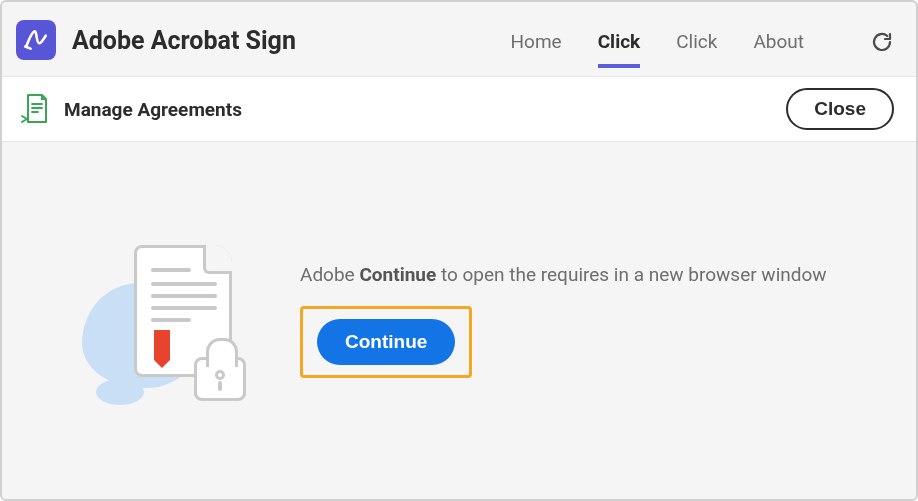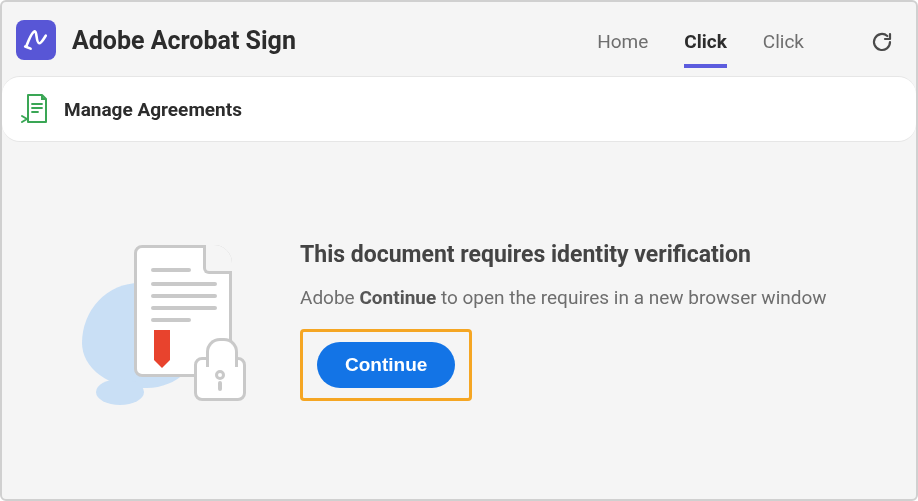--- a/index.html
+++ b/index.html
@@ -74,21 +74,20 @@
     }
     .subheader {
       margin-top: 8px;
       background: #ffffff;
       border-top: 1px solid #e6e6e6;
       border-bottom: 1px solid #e6e6e6;
       height: 66px;
       display: flex;
       align-items: center;
       padding: 0 22px 0 18px;
-      border-radius: 18px;
     }
     .subheader-title {
       font-size: 19px;
       font-weight: 700;
       color: #2c2c2c;
       margin-left: 14px;
     }
     .close-btn {
       margin-left: auto;
       border: 2.5px solid #2c2c2c;
@@ -270,58 +269,59 @@
         <path d="M3 18 C6 10 9 4 11 4 C13 4 12 15 15 15 C17 15 19 11 21 8" stroke="#fff" stroke-width="2.4" stroke-linecap="round" fill="none"></path>
         <path d="M2 18 L7 20" stroke="#fff" stroke-width="2.4" stroke-linecap="round"></path>
       </svg>
     </div>
     <div class="app-title">Adobe Acrobat Sign</div>
 
     <div class="nav">
       <div class="nav-item">Home</div>
       <div class="nav-item active">Click</div>
       <div class="nav-item">Click</div>
+      <div class="nav-item">About</div>
       <div class="refresh-wrap">
         <svg width="24" height="24" viewBox="0 0 24 24" fill="none">
           <path d="M20 12 A8 8 0 1 1 17.3 6" stroke="#4a4a4a" stroke-width="2.2" fill="none" stroke-linecap="round"></path>
           <path d="M20 4 L20 9 L15 9" stroke="#4a4a4a" stroke-width="2.2" fill="none" stroke-linecap="round" stroke-linejoin="round"></path>
         </svg>
       </div>
     </div>
   </div>
 
   <div class="subheader">
     <svg width="30" height="34" viewBox="0 0 30 34" fill="none">
       <path d="M8 3 H22 L26 7 V30 H8 Z" stroke="#3aa655" stroke-width="2" fill="#fff" stroke-linejoin="round"></path>
       <path d="M22 3 V7 H26" stroke="#3aa655" stroke-width="2" fill="none"></path>
       <path d="M12 12 H22 M12 16 H22 M12 20 H18" stroke="#3aa655" stroke-width="1.8" stroke-linecap="round"></path>
       <path d="M2 24 L7 27 L2 30" stroke="#3aa655" stroke-width="2" fill="none" stroke-linecap="round" stroke-linejoin="round"></path>
     </svg>
     <div class="subheader-title">Manage Agreements</div>
+    <button class="close-btn">Close</button>
   </div>
 
   <div class="content">
     <div class="illustration">
       <div class="blob1"></div>
       <div class="blob2"></div>
       <div class="doc">
         <div class="doc-line l1"></div>
         <div class="doc-line l2"></div>
         <div class="doc-line l3"></div>
         <div class="doc-line l4"></div>
         <div class="doc-line l5"></div>
         <div class="ribbon"></div>
       </div>
       <div class="lock">
         <div class="keyhole"></div>
       </div>
     </div>
 
     <div class="message">
-      <div class="message-title">This document requires identity verification</div>
       <div class="message-body">
         <span>Adobe </span><strong>Continue</strong><span> to open the requires in a new browser window</span>
       </div>
       <div class="continue-wrap">
         <button class="continue-btn">Continue</button>
       </div>
     </div>
   </div>
 
 </div>

